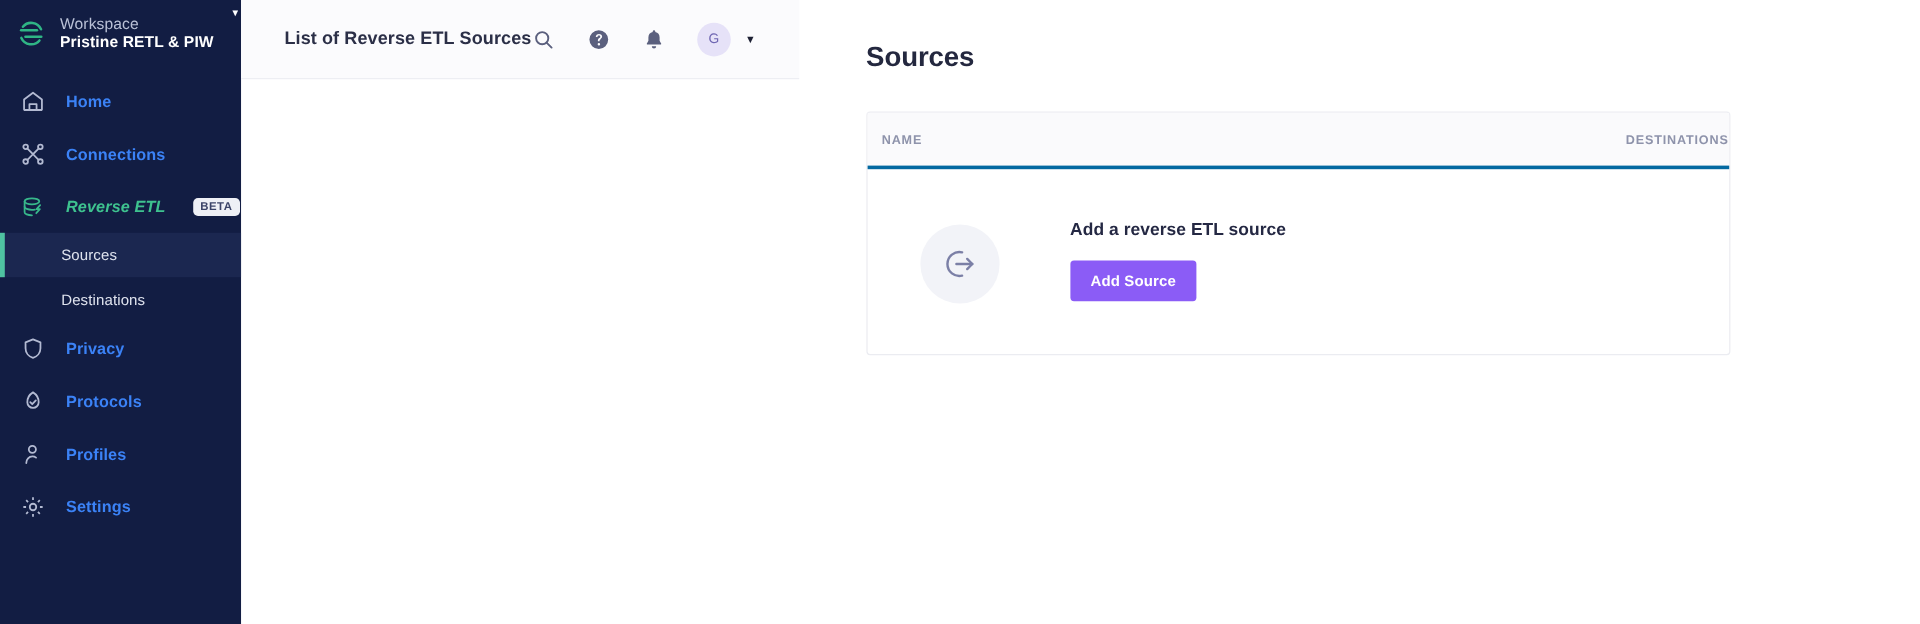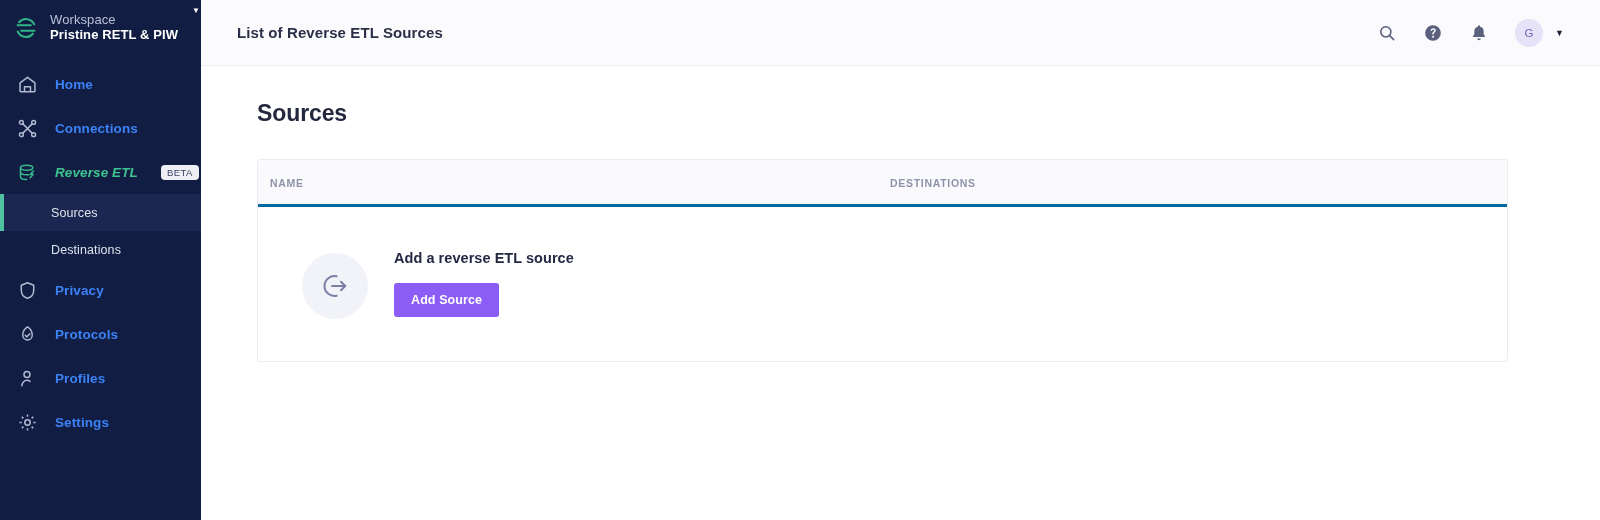--- a/index.html
+++ b/index.html
@@ -41,39 +41,39 @@
     display: flex; align-items: center; gap: 17px;
     height: 44px; padding-left: 17px; cursor: pointer;
     position: relative;
   }
   .nav-icon { width: 21px; height: 21px; flex: 0 0 21px; display: block; color: #b3bad2; }
   .nav-label { font-size: 13.5px; color: #3b82f6; font-weight: bold; letter-spacing: .1px; white-space: nowrap; }
   .nav-item.accent .nav-icon { color: #37b88b; }
   .nav-item.accent .nav-label { color: #3ec28f; font-style: italic; }
   .beta-badge {
     background: #eef0f6; color: #3b4368;
-    font-size: 9.5px; font-weight: normal; letter-spacing: .4px;
+    font-size: 9.5px; font-weight: bold; letter-spacing: .4px;
     padding: 2px 6px 2px 6px; border-radius: 4px; margin-left: 6px;
   }
 
   .subnav { display: flex; flex-direction: column; }
   .sub-item {
     display: flex; align-items: center;
     height: 37px; padding-left: 51px; cursor: pointer;
     position: relative;
   }
   .sub-item.active { background: #1b2750; }
   .sub-item.active::before {
     content: ""; position: absolute; left: 0; top: 0;
     width: 4px; height: 100%; background: #4fc3a1;
   }
   .sub-label { font-size: 12.5px; color: #dfe3ee; letter-spacing: .1px; }
 
   
-  .main { flex: 1; height: 520px; background: #ffffff; display: flex; flex-direction: column; position: relative; }
+  .main { flex: 1; height: 520px; background: #ffffff; display: flex; position: relative; }
   .topbar {
     height: 66px; min-height: 66px;
     background: #fbfbfd;
     border-bottom: 1px solid #edeef3;
     display: flex; align-items: center;
     padding: 0 36px 0 36px;
   }
   .page-header-title {
     font-size: 15px; font-weight: bold; color: #2b2f47; letter-spacing: .1px;
   }
@@ -116,21 +116,21 @@
     display: flex; align-items: flex-start;
     padding: 40px 0 42px 44px;
   }
   .empty-circle {
     width: 66px; height: 66px; border-radius: 50%;
     background: #f2f3f8;
     display: flex; align-items: center; justify-content: center;
     flex: 0 0 66px; margin-top: 6px;
   }
   .empty-circle svg { width: 30px; height: 30px; color: #7b7fa6; }
-  .empty-body { margin-left: 26px; padding-top: 3px; }
+  .empty-body { margin-left: 59px; padding-top: 3px; }
   .empty-title {
     font-size: 14.5px; font-weight: bold; color: #242843;
     letter-spacing: .05px; margin-bottom: 17px;
   }
   .empty-desc {
     font-size: 13px; color: #70748d; line-height: 1.62;
     max-width: 782px; margin-bottom: 24px;
   }
   .btn-primary {
     display: inline-block;

